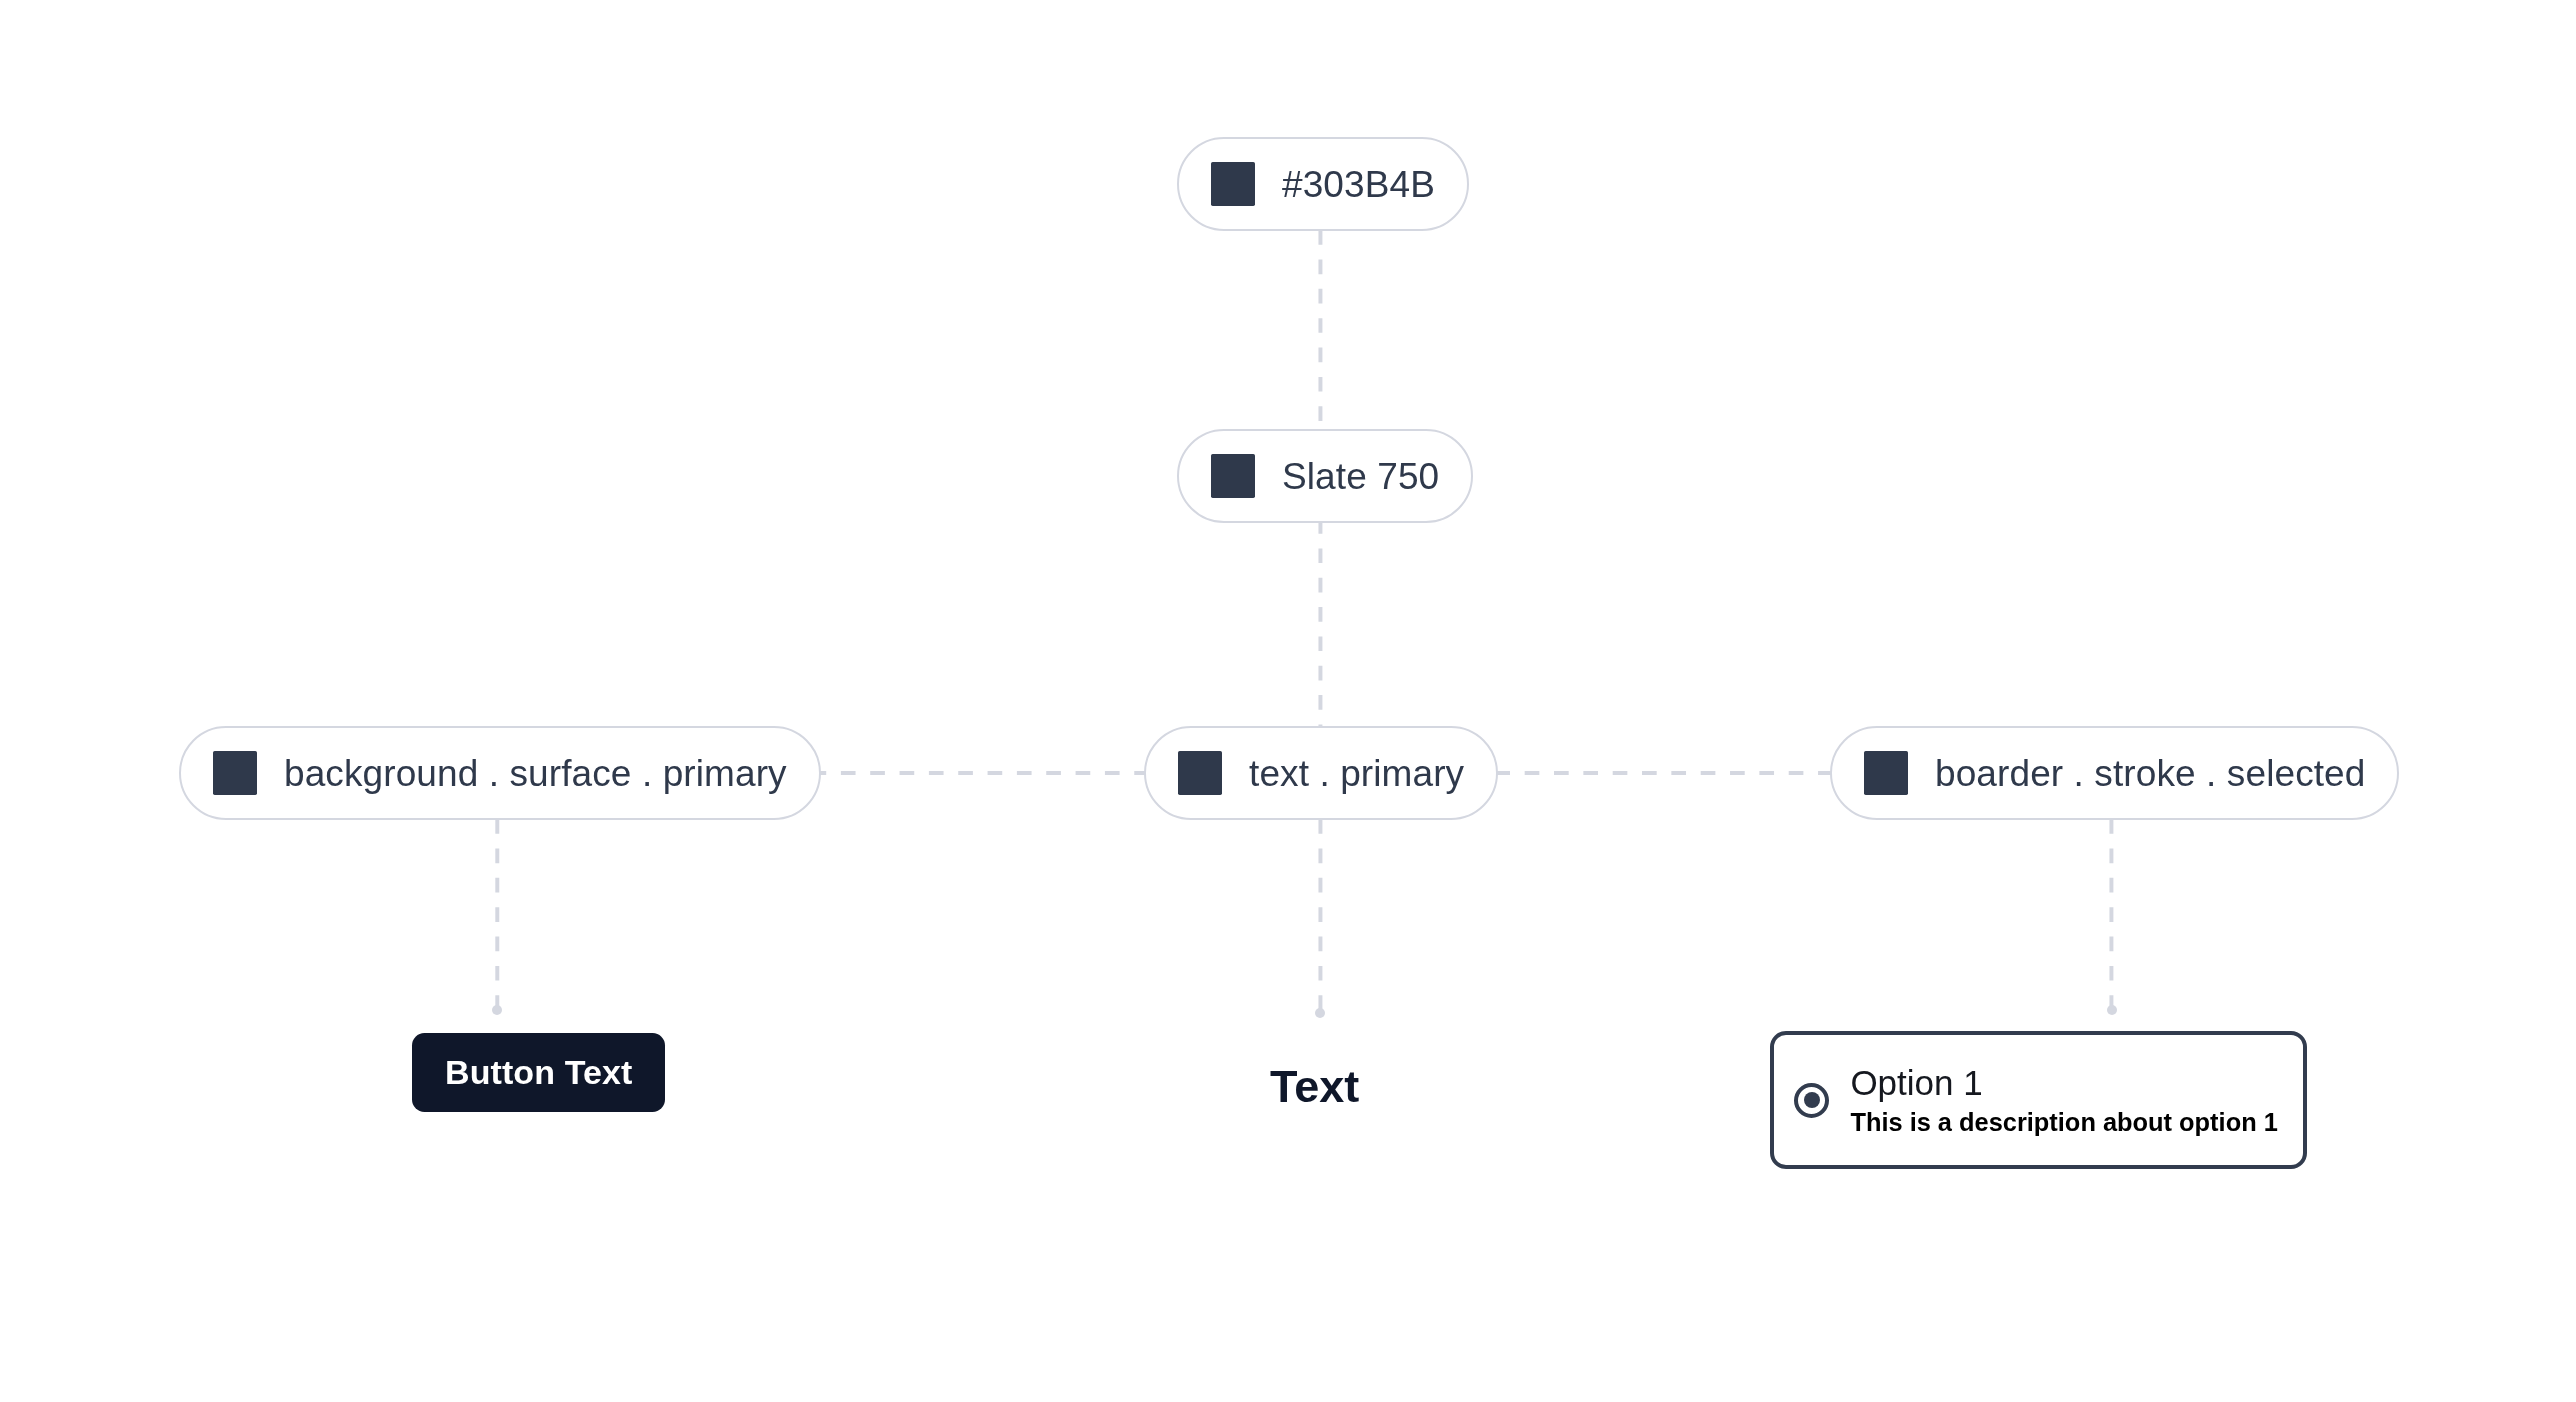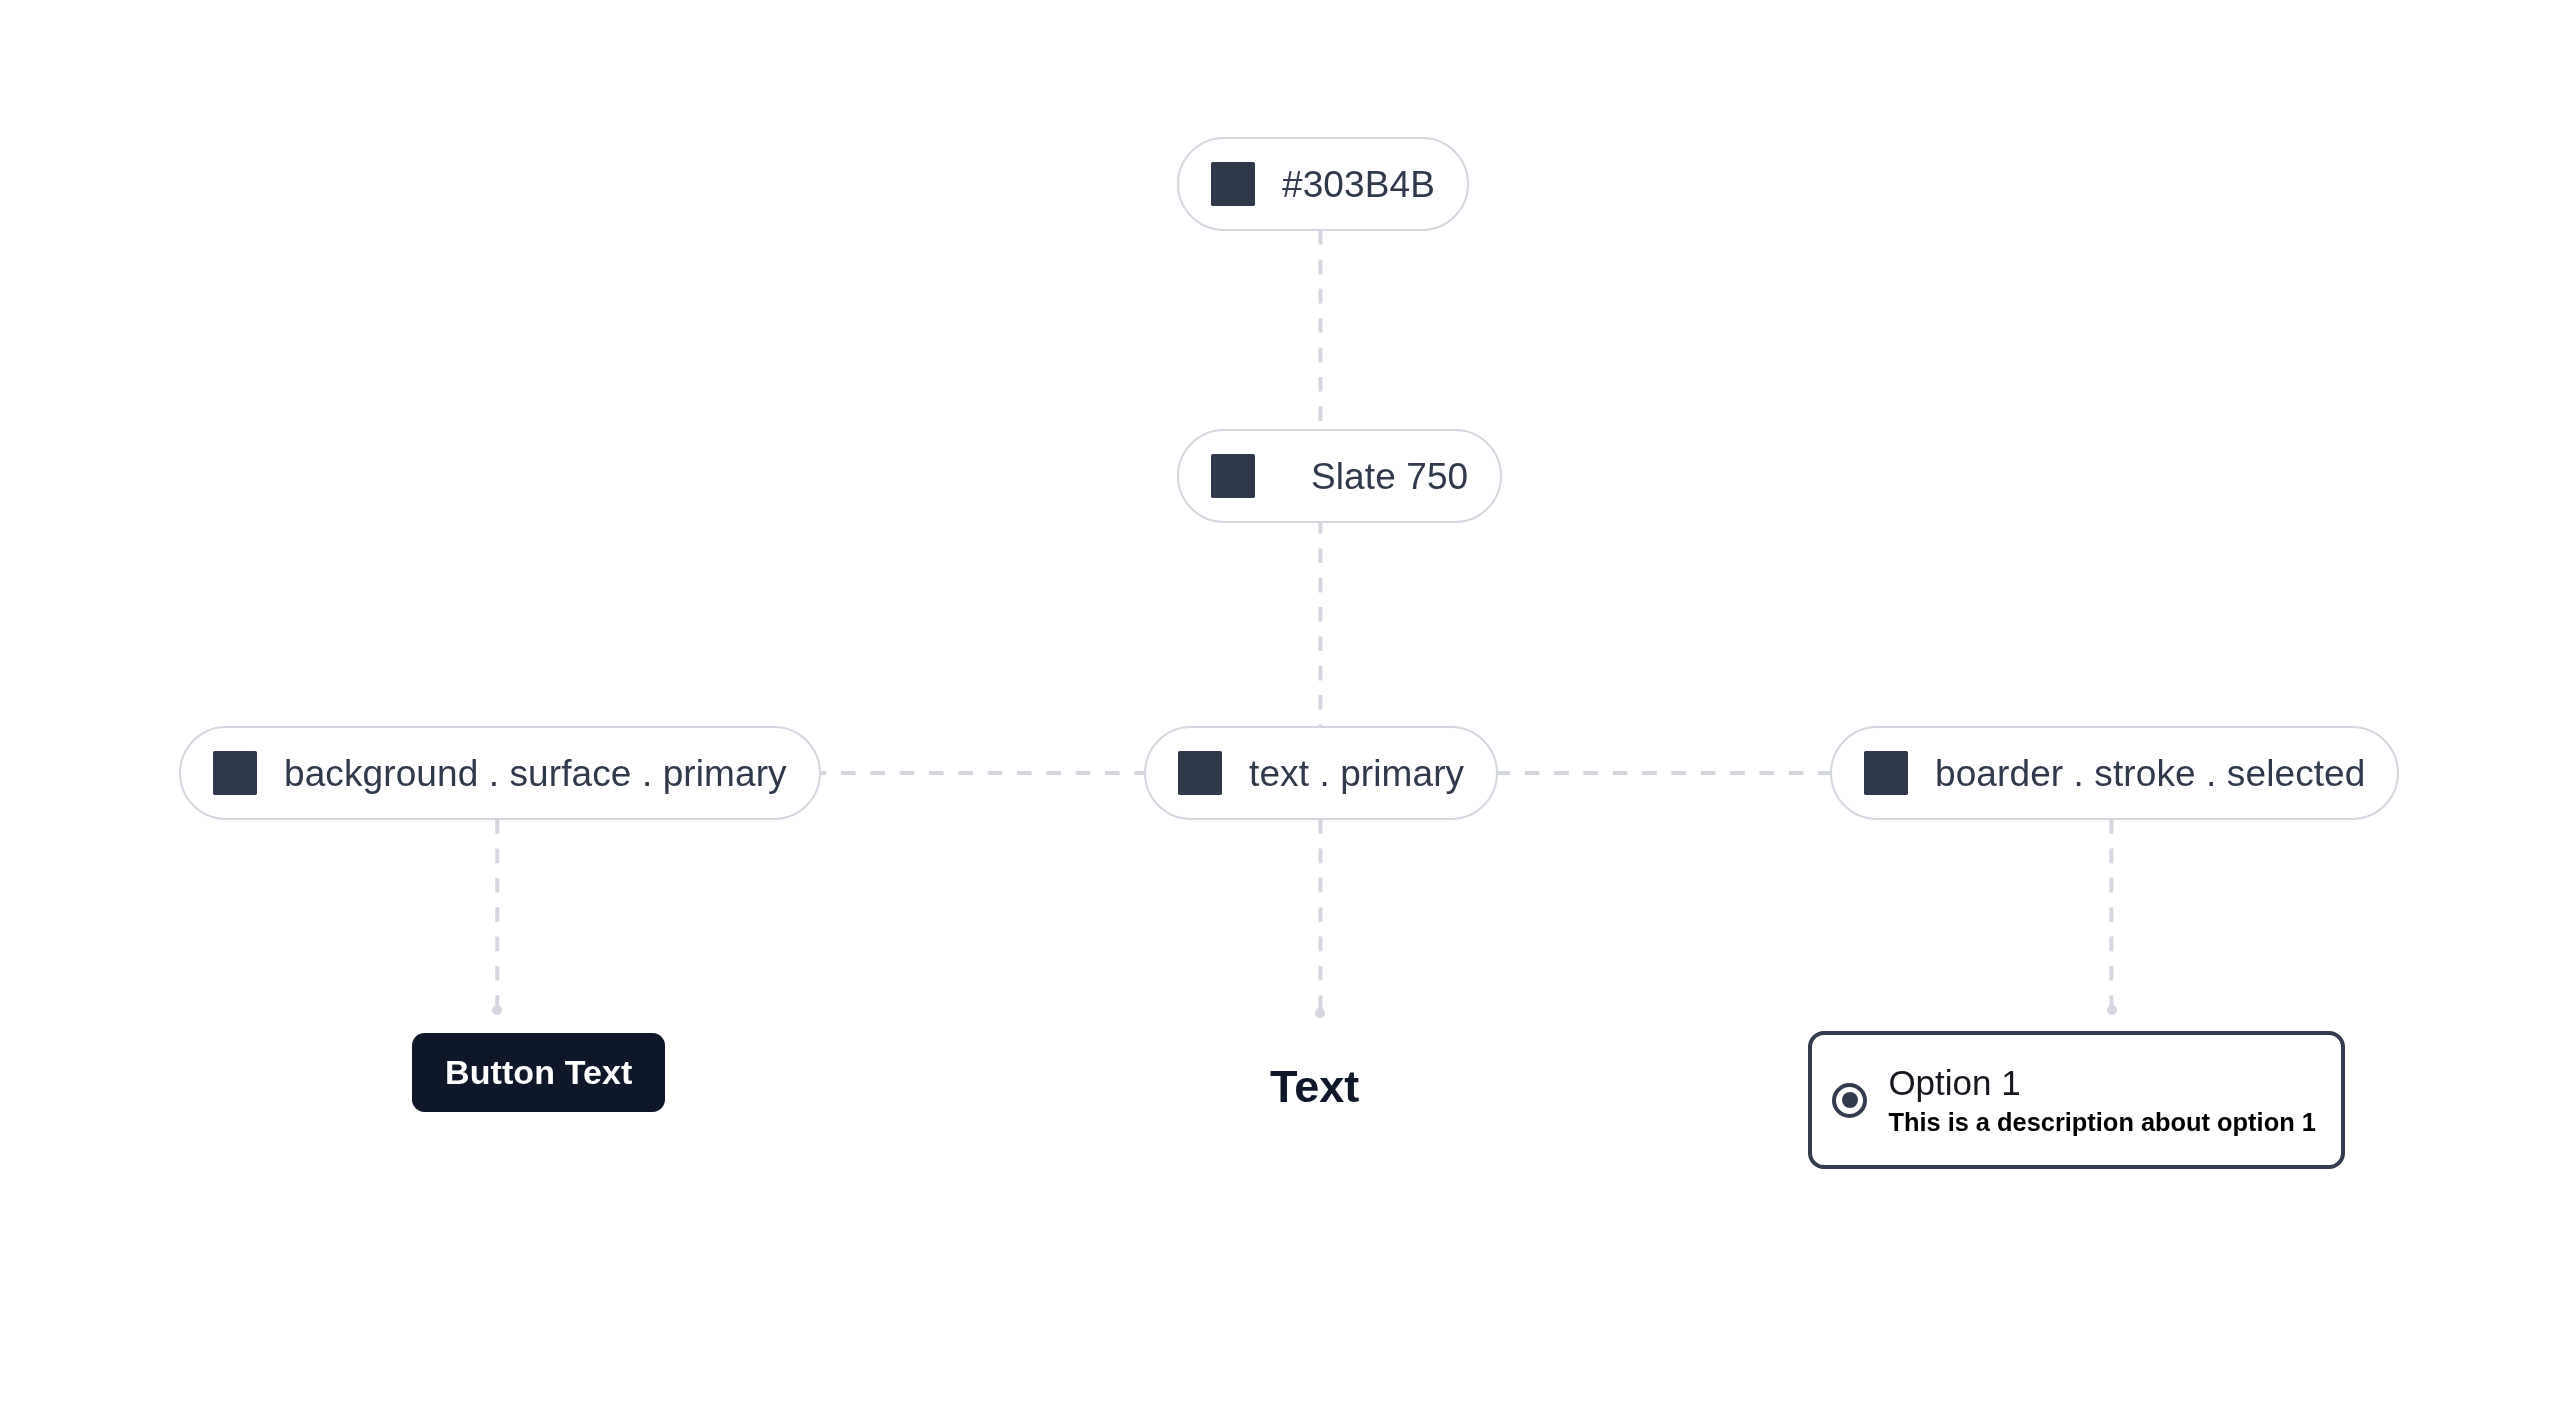--- a/index.html
+++ b/index.html
@@ -169,21 +169,21 @@
 
   <div class="edge-dot" style="left:492px; top:1005px;"></div>
   <div class="edge-dot" style="left:1315px; top:1008px;"></div>
   <div class="edge-dot" style="left:2107px; top:1005px;"></div>
 
   <div class="pill" style="left:1177px; top:137px;">
     <span class="swatch" style="background:#2f394b;"></span>
     <span class="pill-label">#303B4B</span>
   </div>
 
-  <div class="pill" style="left:1177px; top:429px;gap:29px;">
+  <div class="pill" style="left:1177px; top:429px;">
     <span class="swatch" style="background:#2f394b;"></span>
     <span class="pill-label">Slate 750</span>
   </div>
 
   <div class="pill" style="left:179px; top:726px;justify-content:center;">
     <span class="swatch" style="background:#2f394b;"></span>
     <span class="pill-label">background . surface . primary</span>
   </div>
 
   <div class="pill" style="left:1830px; top:726px;">
@@ -195,21 +195,21 @@
     <span class="swatch" style="background:#2f394b;"></span>
     <span class="pill-label">text . primary</span>
   </div>
 
   <div class="btn-sample" style="left:380px; top:1033px;">
     <span>Button Text</span>
   </div>
 
   <div class="text-sample" style="left:1270px; top:1064px;">Text</div>
 
-  <div class="radio-card" style="left:1808px; top:1031px;padding-left:20px;">
+  <div class="radio-card" style="left:1770px; top:1031px;padding-left:20px;">
     <span class="radio-outer">
       <span class="radio-inner"></span>
     </span>
     <span class="radio-text">
       <span class="radio-title">Option 1</span>
       <span class="radio-desc">This is a description about option 1</span>
     </span>
   </div>
 
 </div>

